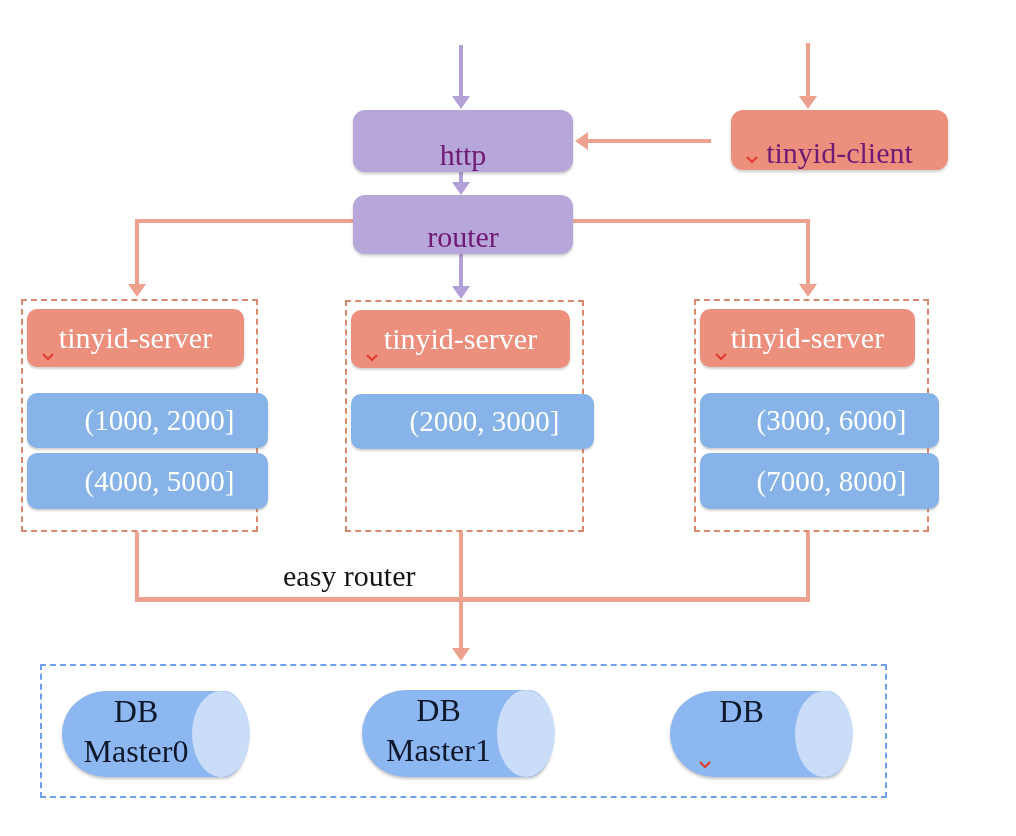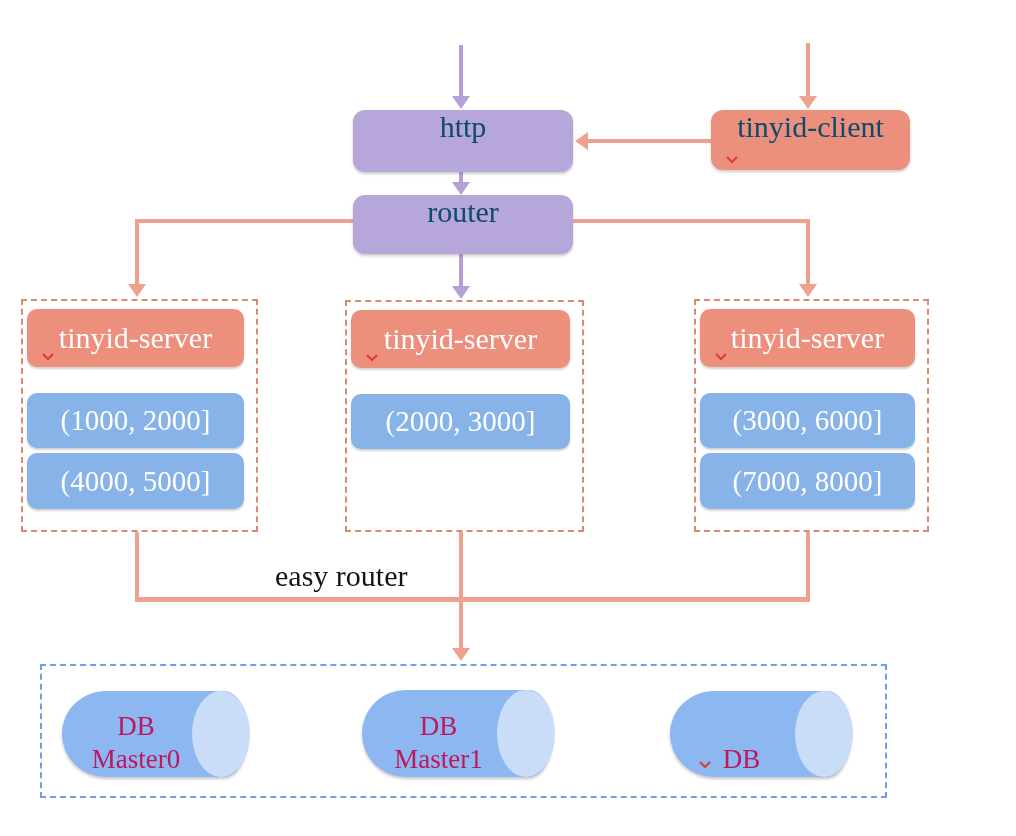--- a/index.html
+++ b/index.html
@@ -2,40 +2,41 @@
 <html style="--purple: #b7a6d9; --purple-arrow: #b3a0d6; --salmon: #ec8f7d; --salmon-arrow: #efa190; --blue-box: #87b3e9; --cyl-body: #8db7f0; --cyl-cap: #c9ddf8; --dash-salmon: #dd8970; --dash-blue: #6f9feb; --squiggle-red: #e03c2e;"><head>
 <meta charset="utf-8">
 <style>
   html,body { margin:0; padding:0; background:#ffffff; }
   .canvas {
     position:relative; width:1016px; height:836px; background:#fff;
     font-family:"Liberation Serif","DejaVu Serif",serif; overflow:hidden;
   }
   
   .node {
-    position:absolute; border-radius:12px; display:flex; align-items:flex-start;
-    justify-content:center; color:#0c4a6e; font-size:30px;
+    position:absolute; border-radius:12px; display:flex; align-items:flex-end;
+    justify-content:center; color:#701a75; font-size:30px;
     box-shadow:0 2px 3px rgba(110,110,110,.35);
   }
   .purple { background:var(--purple); }
   .salmon-box { background:var(--salmon); }
 
   
   .group { position:absolute; border:2px dashed var(--dash-salmon); box-sizing:border-box; }
   .server-box {
     position:absolute; left:4px; top:8px; width:calc(100% - 16px); height:58px;
     background:var(--salmon); border-radius:10px; display:flex; align-items:center;
     justify-content:center; color:#fff; font-size:30px;
     box-shadow:0 2px 2px rgba(110,110,110,.3);
   }
   .range {
     position:absolute; left:4px; width:calc(100% - 16px);
     background:var(--blue-box); border-radius:10px; display:flex; align-items:center;
     justify-content:center; color:#fff; font-size:29px;
     box-shadow:0 2px 2px rgba(110,110,110,.3);
+    padding-left:24px;
   }
   .range1 { top:92px; height:55px; }
   .range2 { top:152px; height:56px;justify-content:center; }
 
   
   .vline,.hline { position:absolute; }
   .vline { width:4px; } .hline { height:4px; }
   .c-salmon { background:var(--salmon-arrow); }
   .c-purple { background:var(--purple-arrow); }
   .head { position:absolute; width:0; height:0; }
@@ -50,22 +51,22 @@
     position:absolute; left:0; top:0; right:0; bottom:0; background:var(--cyl-body);
     border-radius:44px 24px 24px 44px / 50% 42px 42px 50%;
     box-shadow:0 2px 3px rgba(110,110,110,.4);
   }
   .cyl-cap {
     position:absolute; right:-2px; top:0; width:58px; height:100%;
     background:var(--cyl-cap); border-radius:50%;
   }
   .cyl-text {
     position:absolute; left:0; top:0; right:38px; bottom:0; display:flex;
-    flex-direction:column; align-items:center; justify-content:flex-end;
-    color:#be185d; font-size:27px; line-height:1.25;
+    flex-direction:column; align-items:center; justify-content:flex-start;
+    color:#0f172a; font-size:32px; line-height:1.25;
   }
   .easy { position:absolute; color:#151515; font-size:30px; }
   .squiggle { position:absolute; }
 </style>
 </head>
 <body>
 
 <div class="canvas">
 
   <div class="vline c-purple" style="left:459px; top:45px; height:52px;"></div>
@@ -94,21 +95,21 @@
   <div class="vline c-salmon" style="left:135px; top:532px; height:69px;"></div>
   <div class="vline c-salmon" style="left:806px; top:532px; height:69px;"></div>
   <div class="hline c-salmon" style="left:135px; top:597px; width:675px; height:5px;"></div>
   <div class="vline c-salmon" style="left:459px; top:532px; height:117px;"></div>
   <div class="head hd-s" style="left:452px; top:648px;"></div>
 
   <div class="node purple" style="left:353px; top:110px; width:220px; height:62px;">
     <span>http</span>
   </div>
 
-  <div class="node salmon-box" style="left:711px; top:110px; width:199px; height:60px;">
+  <div class="node salmon-box" style="left:731px; top:110px; width:217px; height:60px;">
     <span>tinyid-client</span>
     <svg class="squiggle" style="left:14px; top:46px;" width="14" height="8" viewBox="0 0 14 8">
         <path d="M2,1 L7,6 L12,1" stroke="#e03c2e" stroke-width="2" fill="none"></path>
       </svg>
   </div>
 
   <div class="node purple" style="left:353px; top:195px; width:220px; height:59px;">
     <span>router</span>
   </div>
 
@@ -147,21 +148,21 @@
         </svg>
     </div>
     <div class="range range1">
         <span>(3000, 6000]</span>
       </div>
     <div class="range range2">
         <span>(7000, 8000]</span>
       </div>
   </div>
 
-  <div class="easy" style="left:275px; top:559px;">easy router</div>
+  <div class="easy" style="left:283px; top:559px;">easy router</div>
 
   <div class="dbbox" style="left:40px; top:664px; width:847px; height:134px;"></div>
 
   <div class="cyl" style="left:62px; top:691px; width:186px; height:86px;">
     <div class="cyl-body"></div>
     <div class="cyl-cap"></div>
     <div class="cyl-text">
       <span>DB</span>
       <span>Master0</span>
     </div>

